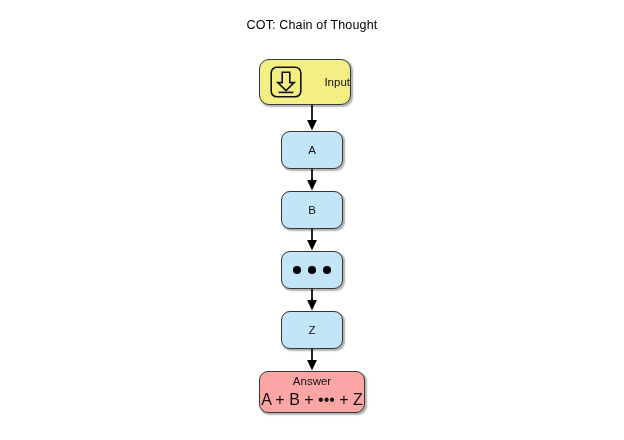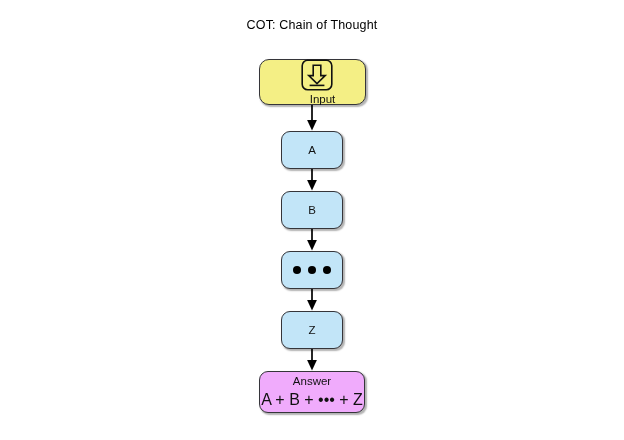--- a/index.html
+++ b/index.html
@@ -47,27 +47,26 @@
     box-shadow: 1.5px 1.5px 1.5px rgba(0,0,0,0.30);
     font-size: 11px;
     line-height: 1.25;
     color: #111111;
     text-align: center;
   }
 
   .node-input {
     left: 259px;
     top: 59px;
-    width: 107px;
+    width: 92px;
     height: 46px;
     background: #f4ef85;
     border-radius: 10px;
-    justify-content: center;
+    justify-content: space-between;
     padding-left: 9px;
-    flex-direction: column;
   }
 
   .input-icon {
     width: 34px;
     height: 34px;
     flex: 0 0 34px;
     display: block;
   }
 
   .input-label {
@@ -104,21 +103,21 @@
     border-radius: 50%;
     background: #000000;
     display: block;
   }
 
   .node-answer {
     left: 259px;
     top: 371px;
     width: 106px;
     height: 42px;
-    background: #f0abfc;
+    background: #fca5a5;
     flex-direction: column;
     gap: 1px;
   }
   .answer-line1 { font-size: 11.5px; color: #111111; }
   .answer-line2 { font-size: 16px; color: #111111; }
 
   .edge {
     position: absolute;
     left: 0;
     top: 0;

